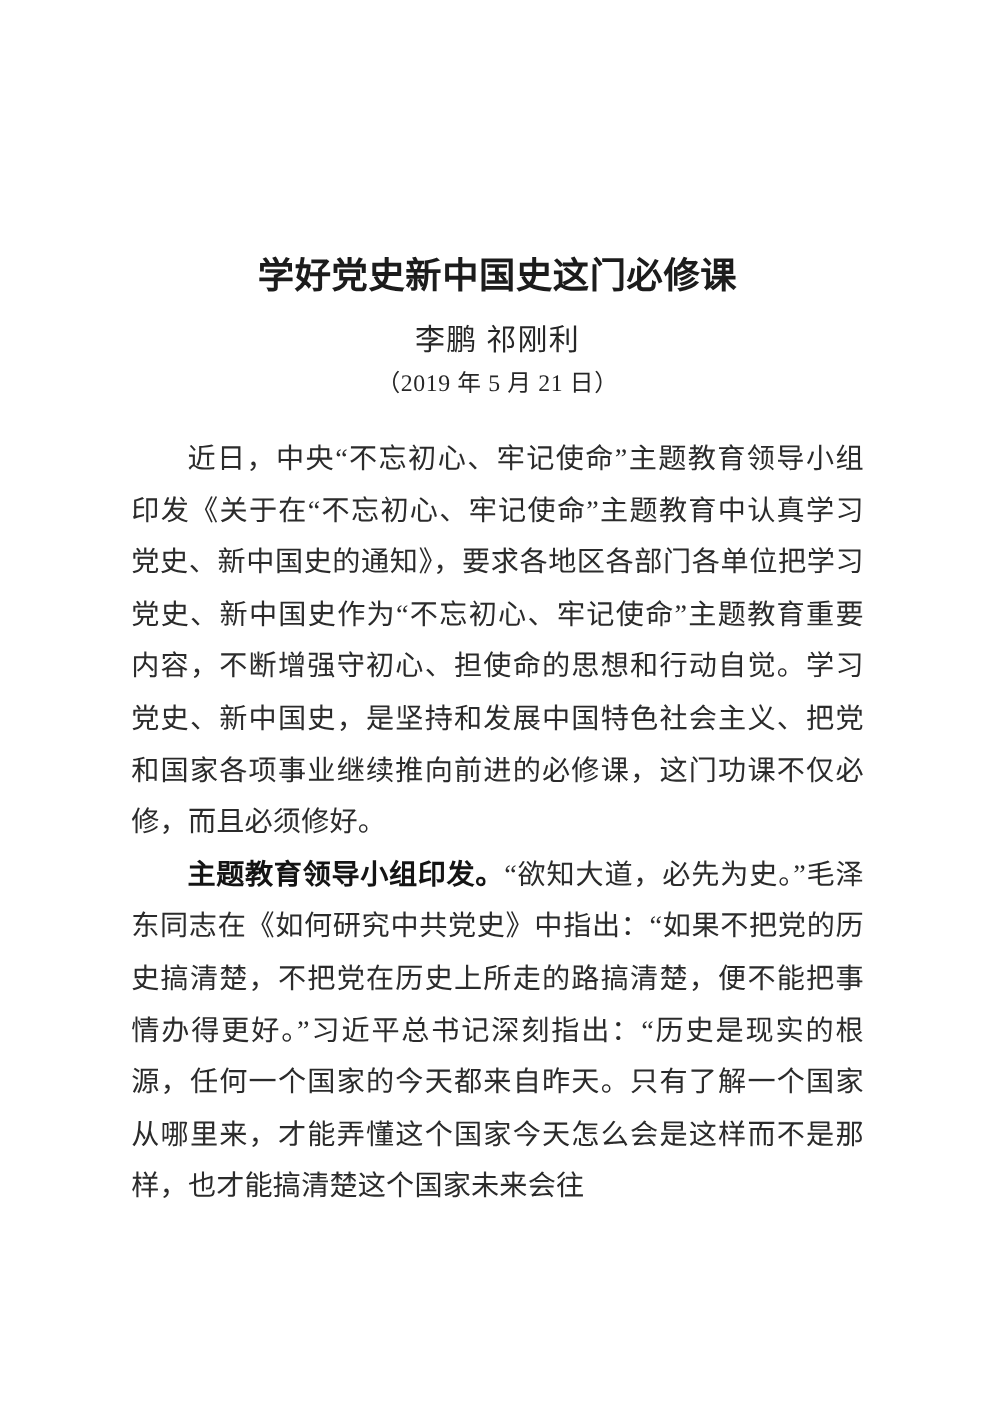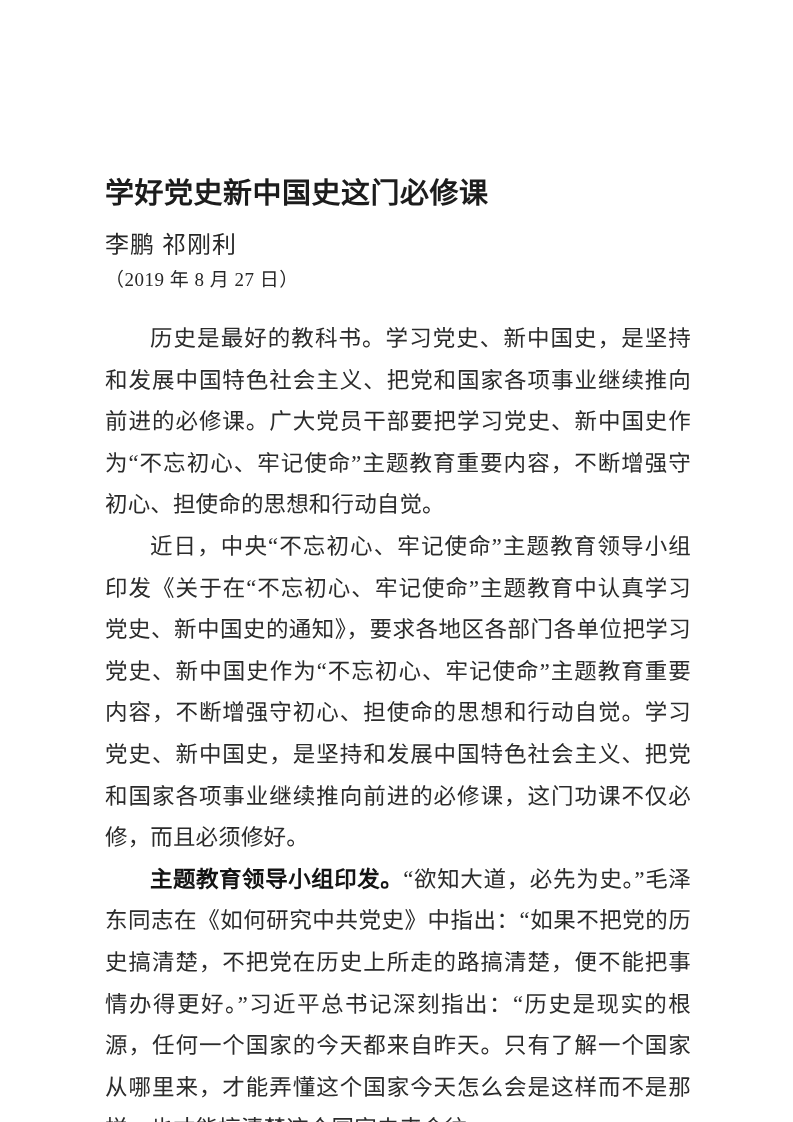--- a/index.html
+++ b/index.html
@@ -24,20 +24,22 @@
   .doc-body {
     position: absolute;
     left: 105px;
     top: 0;
     width: 586px;
   }
 
   
   .title-block {
     padding-top: 172px;
+    text-align: center;
+    margin-top: 28px;
   }
 
   .doc-title {
     font-family: "Liberation Serif", "DejaVu Serif", serif;
     font-size: 29px;
     line-height: 42px;
     letter-spacing: 0.5px;
     color: #1c1c1c;
     font-weight: 600;
     margin: 0;
@@ -89,28 +91,25 @@
 </style>
 </head>
 <body>
 
 <div class="page">
   <div class="doc-body">
 
     <div class="title-block">
       <h1 class="doc-title">学好党史新中国史这门必修课</h1>
       <div class="doc-authors">李鹏 祁刚利</div>
-      <div class="doc-date">（2019 年 8 月 27 日）</div>
+      <div class="doc-date">（2019 年 5 月 21 日）</div>
     </div>
 
     <div class="paragraphs">
 
-      <p class="para">
-        <span class="lead-bold"></span><span>历史是最好的教科书。学习党史、新中国史，是坚持和发展中国特色社会主义、把党和国家各项事业继续推向前进的必修课。广大党员干部要把学习党史、新中国史作为“不忘初心、牢记使命”主题教育重要内容，不断增强守初心、担使命的思想和行动自觉。</span>
-      </p>
 
       <p class="para">
         <span class="lead-bold"></span><span>近日，中央“不忘初心、牢记使命”主题教育领导小组印发《关于在“不忘初心、牢记使命”主题教育中认真学习党史、新中国史的通知》，要求各地区各部门各单位把学习党史、新中国史作为“不忘初心、牢记使命”主题教育重要内容，不断增强守初心、担使命的思想和行动自觉。学习党史、新中国史，是坚持和发展中国特色社会主义、把党和国家各项事业继续推向前进的必修课，这门功课不仅必修，而且必须修好。</span>
       </p>
 
       <p class="para">
         <span class="lead-bold">主题教育领导小组印发。</span><span>“欲知大道，必先为史。”毛泽东同志在《如何研究中共党史》中指出：“如果不把党的历史搞清楚，不把党在历史上所走的路搞清楚，便不能把事情办得更好。”习近平总书记深刻指出：“历史是现实的根源，任何一个国家的今天都来自昨天。只有了解一个国家从哪里来，才能弄懂这个国家今天怎么会是这样而不是那样，也才能搞清楚这个国家未来会往</span>
       </p>
 
     </div>

